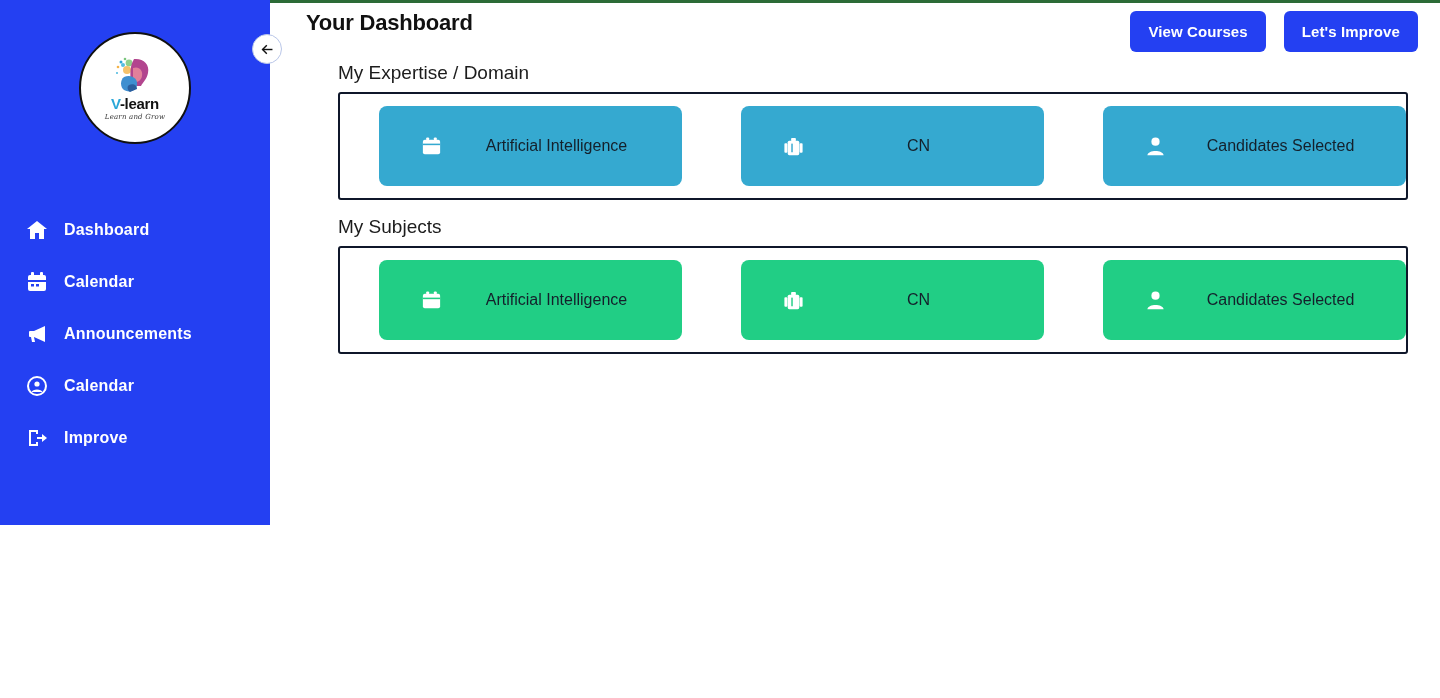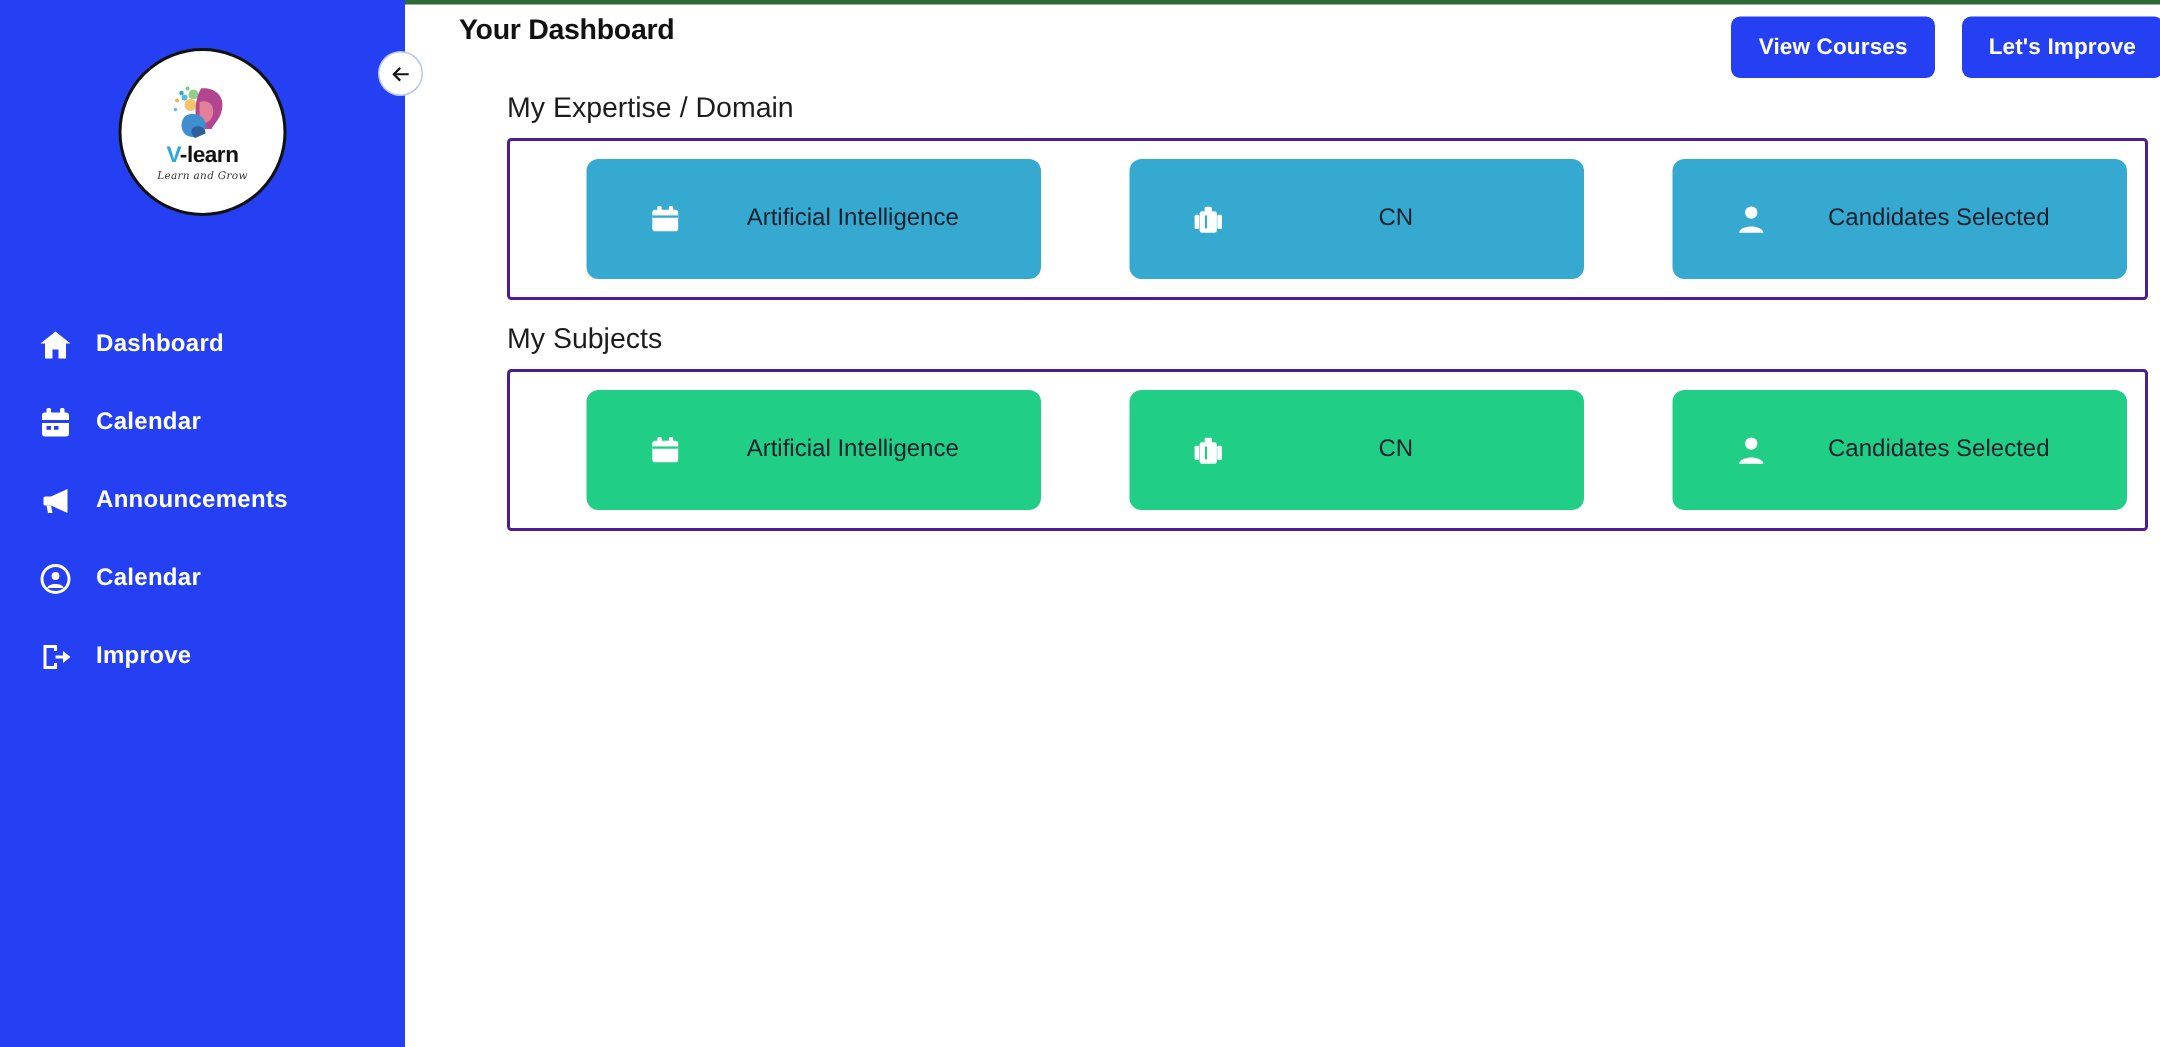--- a/index.html
+++ b/index.html
@@ -6,21 +6,21 @@
   html, body {
     width: 1440px; height: 698px;
     overflow: hidden;
     background: #ffffff;
     font-family: "Liberation Sans", sans-serif;
   }
   .app { position: relative; width: 1440px; height: 698px; display: flex; }
 
   
   .sidebar {
-    width: 270px; height: 698px;
+    width: 270px; height: 525px;
     background: #2440F2;
     flex: 0 0 270px;
     position: relative;
     color: #ffffff;
   }
   .logo-wrap {
     width: 112px; height: 112px;
     margin: 32px auto 0 auto;
     border-radius: 50%;
     background: #ffffff;
@@ -78,21 +78,21 @@
     background: #ffffff;
     height: 698px;
   }
   .topstrip {
     position: absolute; top: 0; left: 0; right: 0;
     height: 3px; background: #2c6b37;
   }
   .page-title {
     position: absolute;
     left: 36px; top: 10px;
-    font-size: 19px; font-weight: bold;
+    font-size: 22px; font-weight: bold;
     color: #111111; letter-spacing: -0.2px;
   }
   .top-actions {
     position: absolute; right: 22px; top: 11px;
     display: flex; gap: 18px;
   }
   .btn {
     background: #2440F2; color: #ffffff;
     border: none; border-radius: 6px;
     font-family: "Liberation Sans", sans-serif;
@@ -103,25 +103,25 @@
 
   .section-title {
     font-size: 19px; color: #1c1c1c; font-weight: normal;
     margin: 0 0 8px 36px;
   }
   .section-wrap:first-of-type { padding-top: 62px; }
   .section-wrap { padding-top: 16px; margin-left: 32px; }
 
   .card-row {
     margin: 0 32px 0 36px;
-    border: 2px solid #4c1d95;
+    border: 2px solid #0f172a;
     border-radius: 3px;
     background: #ffffff;
     display: flex;
-    padding: 12px 12px;
+    padding: 12px 0;
     gap: 59px;
     justify-content: flex-start;
   }
   .card {
     width: 303px; height: 80px;
     border-radius: 8px;
     display: flex; align-items: center;
     cursor: pointer;
     flex: 0 0 303px;
   }

